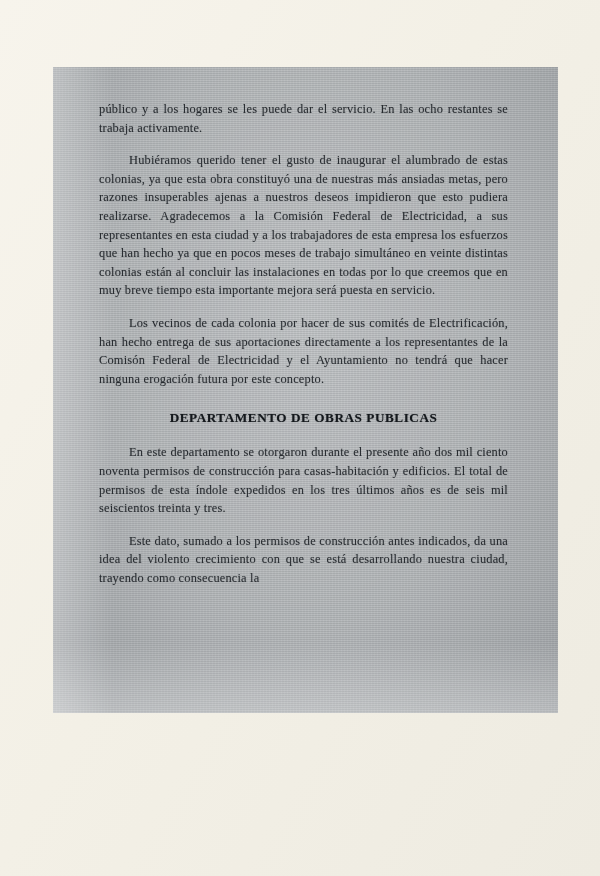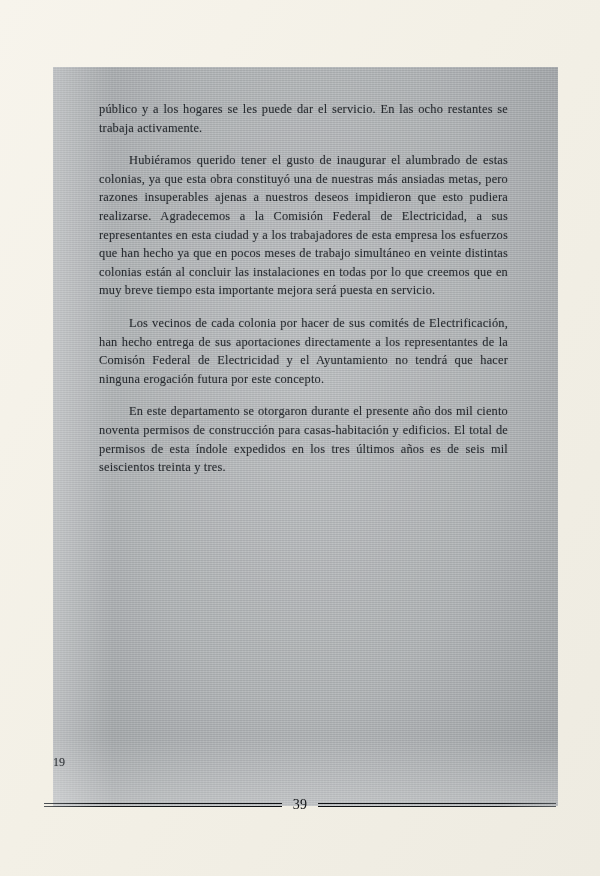--- a/index.html
+++ b/index.html
@@ -22,21 +22,21 @@
     background:
       linear-gradient(120deg, #f7f4ec 0%, #f3f0e6 45%, #eeebe1 100%);
   }
 
   
   .scan {
     position: absolute;
     left: 53px;
     top: 67px;
     width: 505px;
-    height: 739px;
+    height: 646px;
     background: #b6b9bb;
     overflow: hidden;
   }
   .scan-grain {
     position: absolute;
     inset: 0;
     background:
       repeating-linear-gradient(0deg,
         rgba(255,255,255,0.26) 0px,
         rgba(255,255,255,0.26) 1px,
@@ -165,29 +165,26 @@
     <div class="scan-shade-bottom"></div>
 
     <div class="text-col">
 
       <p class="para no-indent">público y a los hogares se les puede dar el servicio. En las ocho restantes se trabaja activamente.</p>
 
       <p class="para">Hubiéramos querido tener el gusto de inaugurar el alumbrado de estas colonias, ya que esta obra constituyó una de nuestras más ansiadas metas, pero razones insuperables ajenas a nuestros deseos impidieron que esto pudiera realizarse. Agradecemos a la Comisión Federal de Electricidad, a sus representantes en esta ciudad y a los trabajadores de esta empresa los esfuerzos que han hecho ya que en pocos meses de trabajo simultáneo en veinte distintas colonias están al concluir las instalaciones en todas por lo que creemos que en muy breve tiempo esta importante mejora será puesta en servicio.</p>
 
       <p class="para">Los vecinos de cada colonia por hacer de sus comités de Electrificación, han hecho entrega de sus aportaciones directamente a los representantes de la Comisón Federal de Electricidad y el Ayuntamiento no tendrá que hacer ninguna erogación futura por este concepto.</p>
 
+      <h2 class="section-heading">DEPARTAMENTO DE OBRAS PUBLICAS</h2>
 
       <p class="para">En este departamento se otorgaron durante el presente año dos mil ciento noventa permisos de construcción para casas-habitación y edificios. El total de permisos de esta índole expedidos en los tres últimos años es de seis mil seiscientos treinta y tres.</p>
 
 
+      <p class="para">Este dato, sumado a los permisos de construcción antes indicados, da una idea del violento crecimiento con que se está desarrollando nuestra ciudad, trayendo como consecuencia la</p>
 
     </div>
 
     <div class="scan-folio">19</div>
   </div>
 
-  <div class="footer">
-    <div class="rule left"></div>
-    <div class="footer-page-number">39</div>
-    <div class="rule right"></div>
-  </div>
 
 </div>
 
 </body></html>

